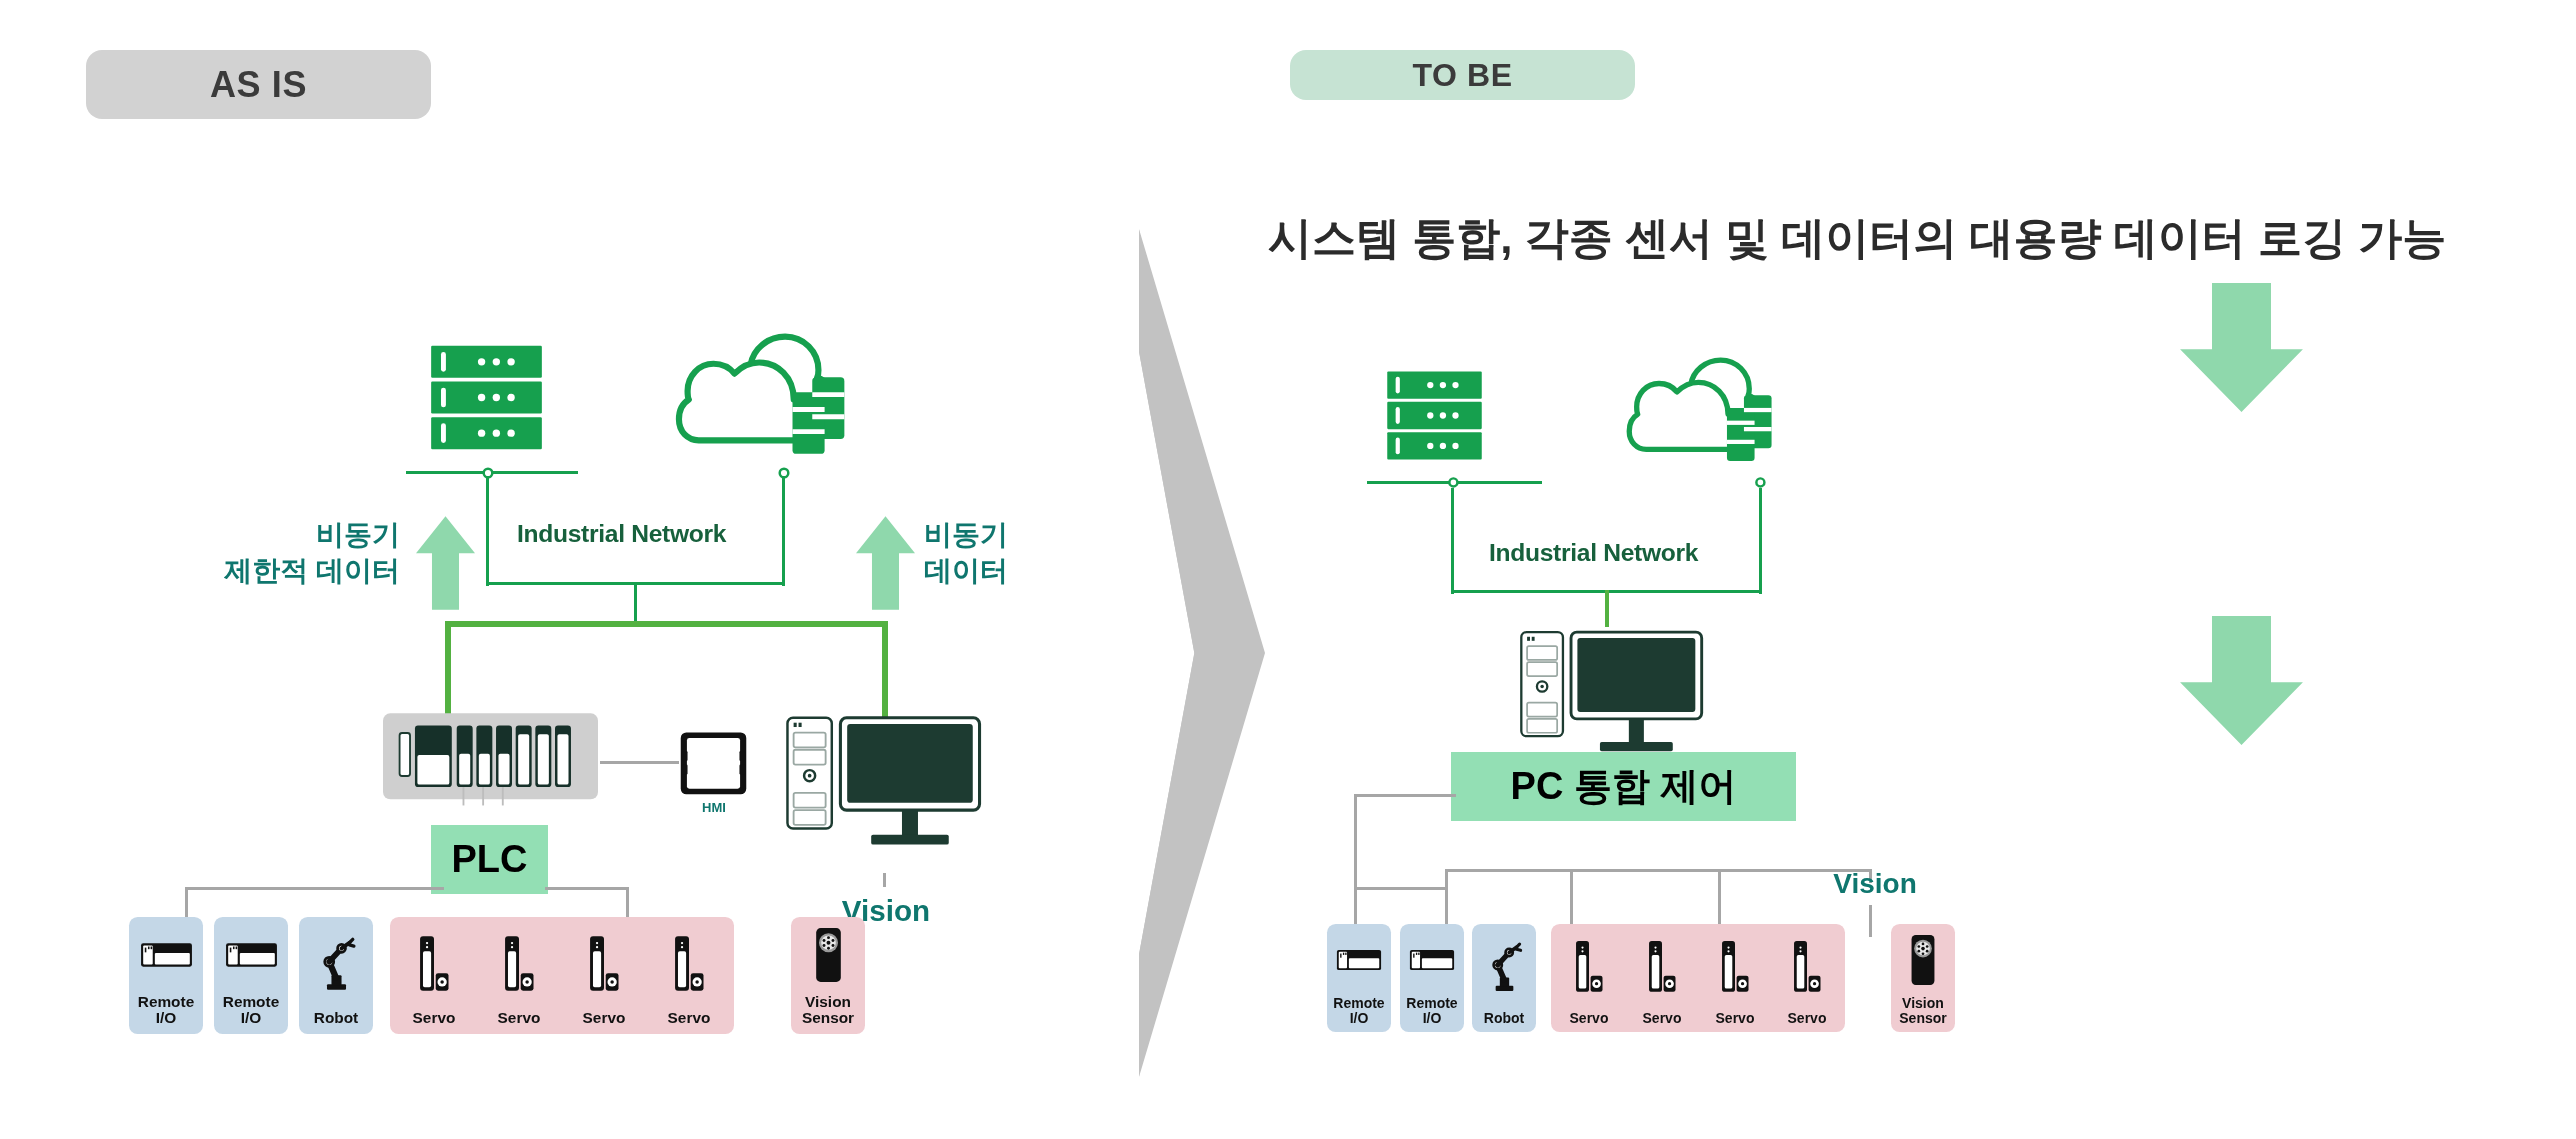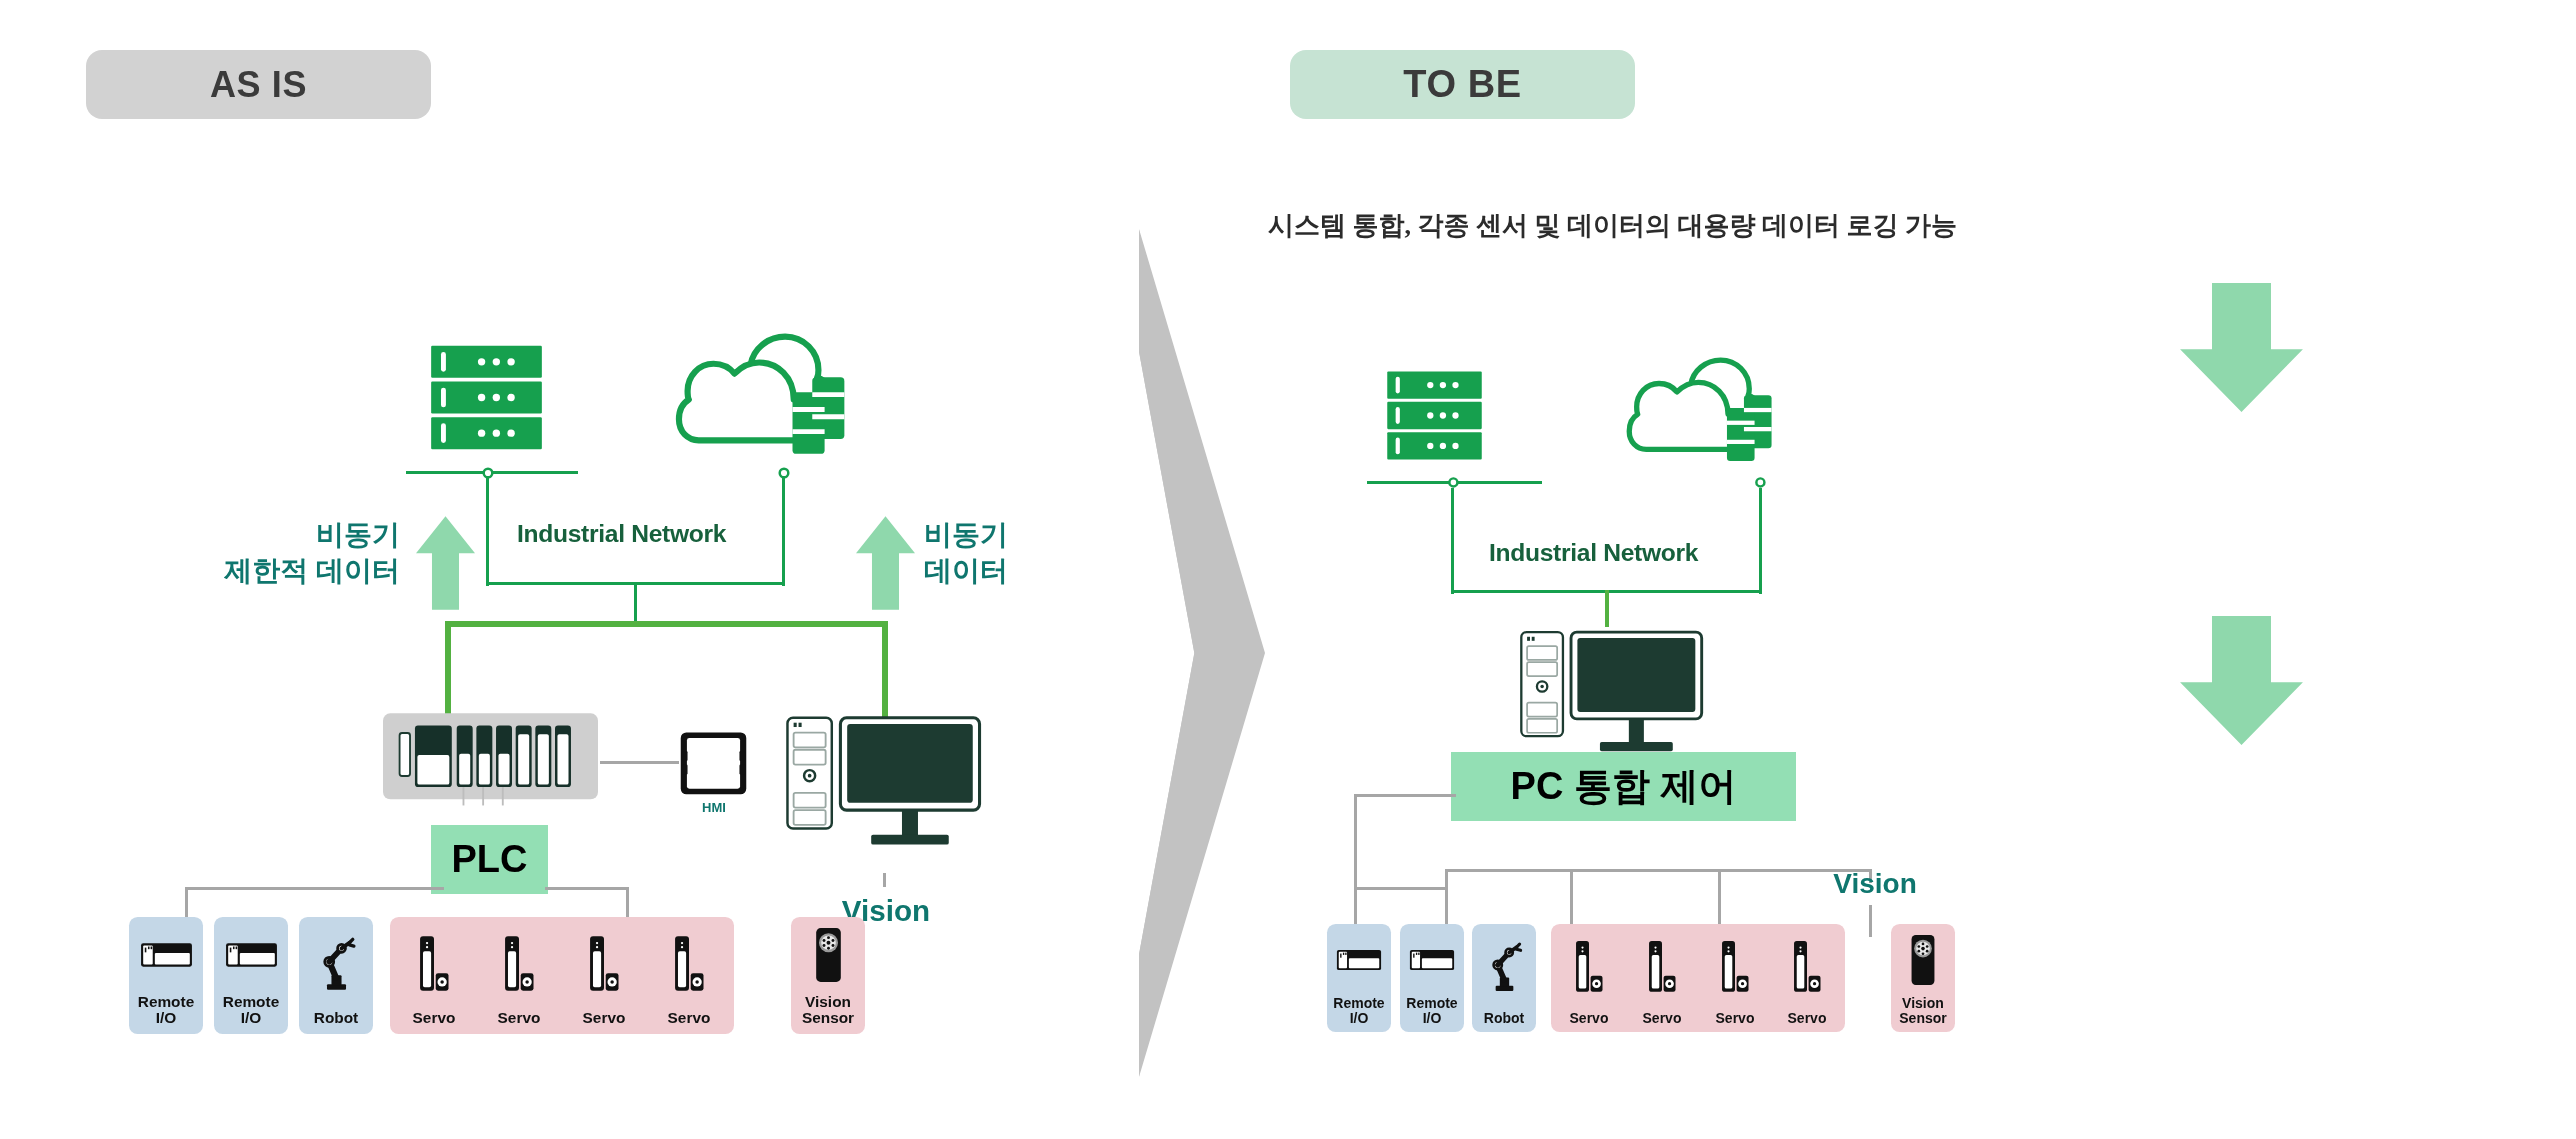--- a/index.html
+++ b/index.html
@@ -20,38 +20,38 @@
     font-weight: bold;
     letter-spacing: 0.6px;
     color: #3b3b3b;
   }
   #asis-badge {
     left: 86px; top: 50px; width: 345px; height: 69px;
     background: #d2d2d2;
     font-size: 36px;
   }
   #tobe-badge {
-    left: 1290px; top: 50px; width: 345px; height: 69px;
+    left: 1290px; top: 50px; width: 345px; height: 50px;
     background: #c6e3d3;
-    font-size: 38px;
+    font-size: 32px;
   }
 
   
   .headline {
     color: #2b2b2b;
     font-weight: bold;
     white-space: pre-line;
   }
   #asis-desc {
     left: 86px; top: 171px; width: 1047px;
     font-size: 38px; line-height: 1.33;
   }
   #tobe-desc {
     left: 1268px; top: 209px; width: 1268px;
-    font-size: 26px; line-height: 1.3; font-family: Liberation Serif, serif;
+    font-size: 44px; line-height: 1.3;
   }
 
   
   #divider-chevron { left: 1136px; top: 228px; width: 129px; height: 850px; }
 
   
   .gline { background: #16a04e; }
   .gline-bright { background: #53b141; }
   .grayline { background: #a6a6a6; }
 

